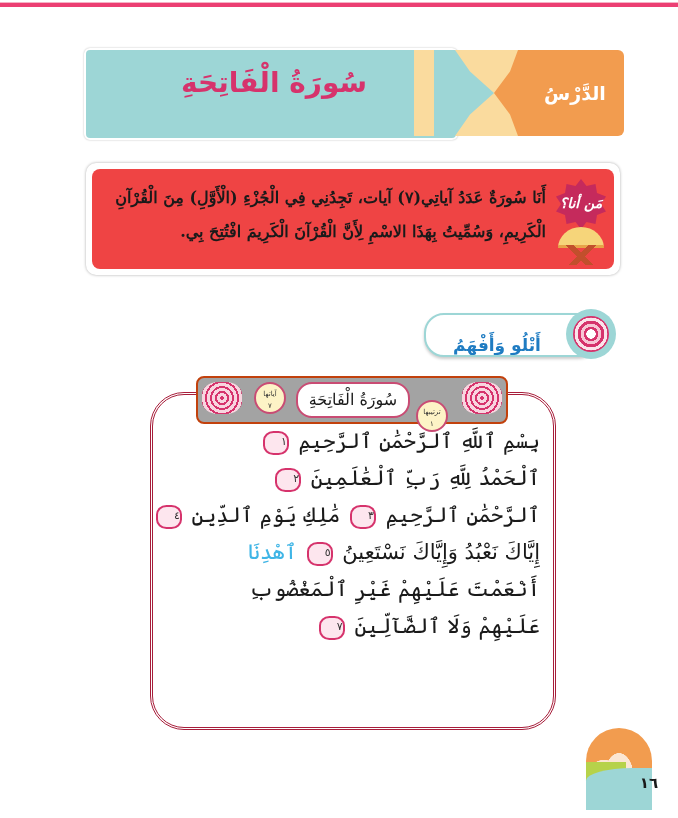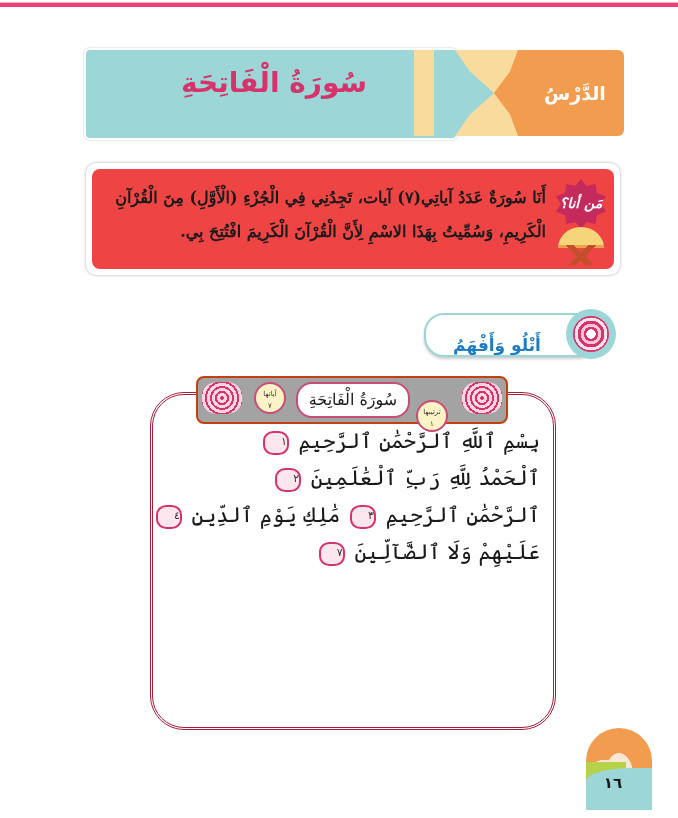--- a/index.html
+++ b/index.html
@@ -48,21 +48,21 @@
   .verse-line{display:block;white-space:nowrap;}
   .ayah-mark{display:inline-block;width:22px;height:20px;line-height:18px;font-size:11px;border:2px solid #d6336c;border-radius:40%;color:#333;vertical-align:middle;background:#fde6ee;margin:0 3px;font-family:"DejaVu Sans",sans-serif;}
   .hl{color:#3fb5e6;}
 
   
   .page-corner{position:absolute;left:586px;top:728px;width:66px;height:82px;}
   .pc-arch{position:absolute;left:0;top:0;width:66px;height:60px;background:#f29c4f;border-radius:33px 33px 0 0;}
   .pc-domes{position:absolute;left:8px;top:8px;width:50px;height:40px;background:radial-gradient(ellipse at 50% 100%,#ffffff 0 40%,transparent 41%),radial-gradient(ellipse at 20% 100%,#ffffff 0 28%,transparent 29%);opacity:.75;}
   .pc-green{position:absolute;left:0;top:34px;width:40px;height:48px;background:#b6d24a;}
   .pc-teal{position:absolute;left:0;top:40px;width:66px;height:42px;background:#9dd6d6;border-radius:70% 0 0 0/30% 0 0 0;}
-  .pc-num{position:absolute;left:0;top:46px;width:54px;text-align:center;font-weight:bold;font-size:15px;color:#1a1a1a;}
+  .pc-num{position:absolute;left:0;top:46px;width:54px;text-align:center;font-weight:bold;font-size:15px;color:#1a1a1a;padding-left:36px;}
 </style>
 </head>
 <body>
 
 <div class="topbar-shadow"></div>
 <div class="topbar"></div>
 
 <div class="lesson-header">
   <div class="lh-teal"></div>
   <div class="lh-cream"></div>
@@ -120,20 +120,28 @@
     <span>ٱلْحَمْدُ لِلَّهِ رَبِّ ٱلْعَٰلَمِينَ</span>
     <span class="ayah-mark">٢</span>
   </span>
   <span class="verse-line">
     <span>ٱلرَّحْمَٰنِ ٱلرَّحِيمِ</span>
     <span class="ayah-mark">٣</span>
     <span>مَٰلِكِ يَوْمِ ٱلدِّينِ</span>
     <span class="ayah-mark">٤</span>
   </span>
   <span class="verse-line">
+    <span>إِيَّاكَ نَعْبُدُ وَإِيَّاكَ نَسْتَعِينُ</span>
+    <span class="ayah-mark">٥</span>
+    <span class="hl">ٱهْدِنَا</span>
+  </span>
+  <span class="verse-line">
+    <span>أَنْعَمْتَ عَلَيْهِمْ غَيْرِ ٱلْمَغْضُوبِ</span>
+  </span>
+  <span class="verse-line">
     <span>عَلَيْهِمْ وَلَا ٱلضَّآلِّينَ</span>
     <span class="ayah-mark">٧</span>
   </span>
 </div>
 
 <div class="page-corner">
   <div class="pc-arch"></div>
   <div class="pc-domes"></div>
   <div class="pc-green"></div>
   <div class="pc-teal"></div>

